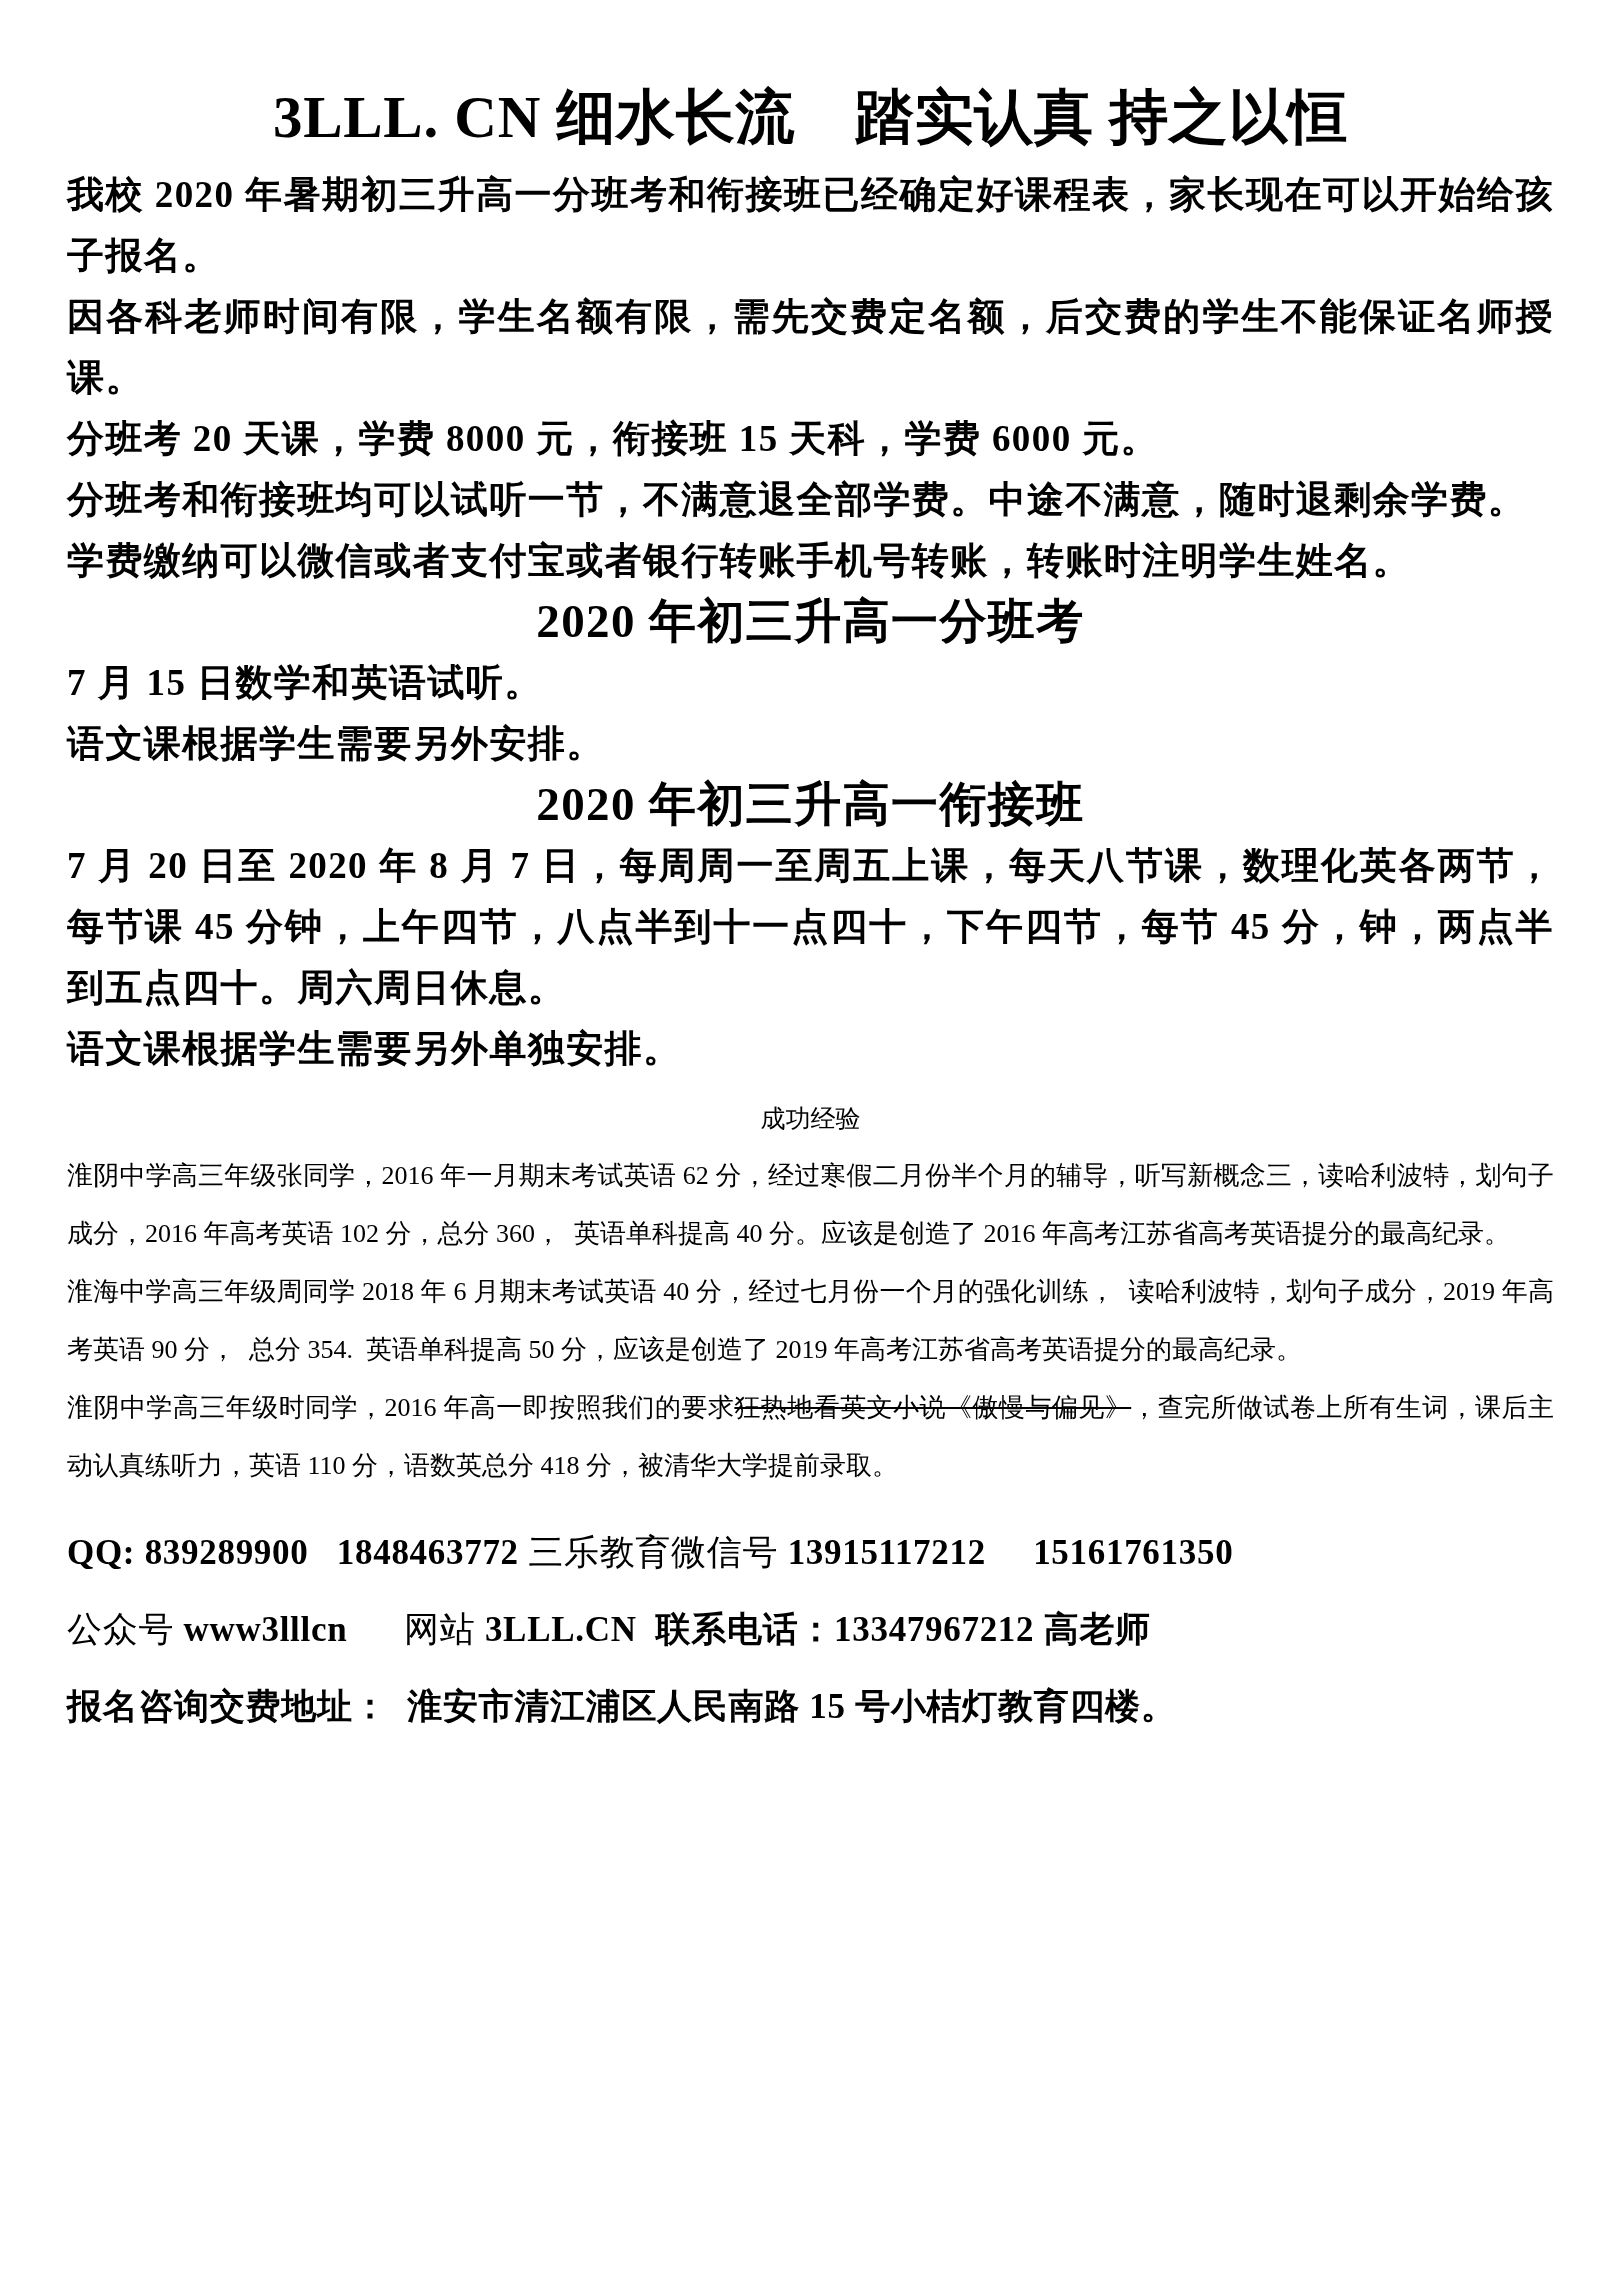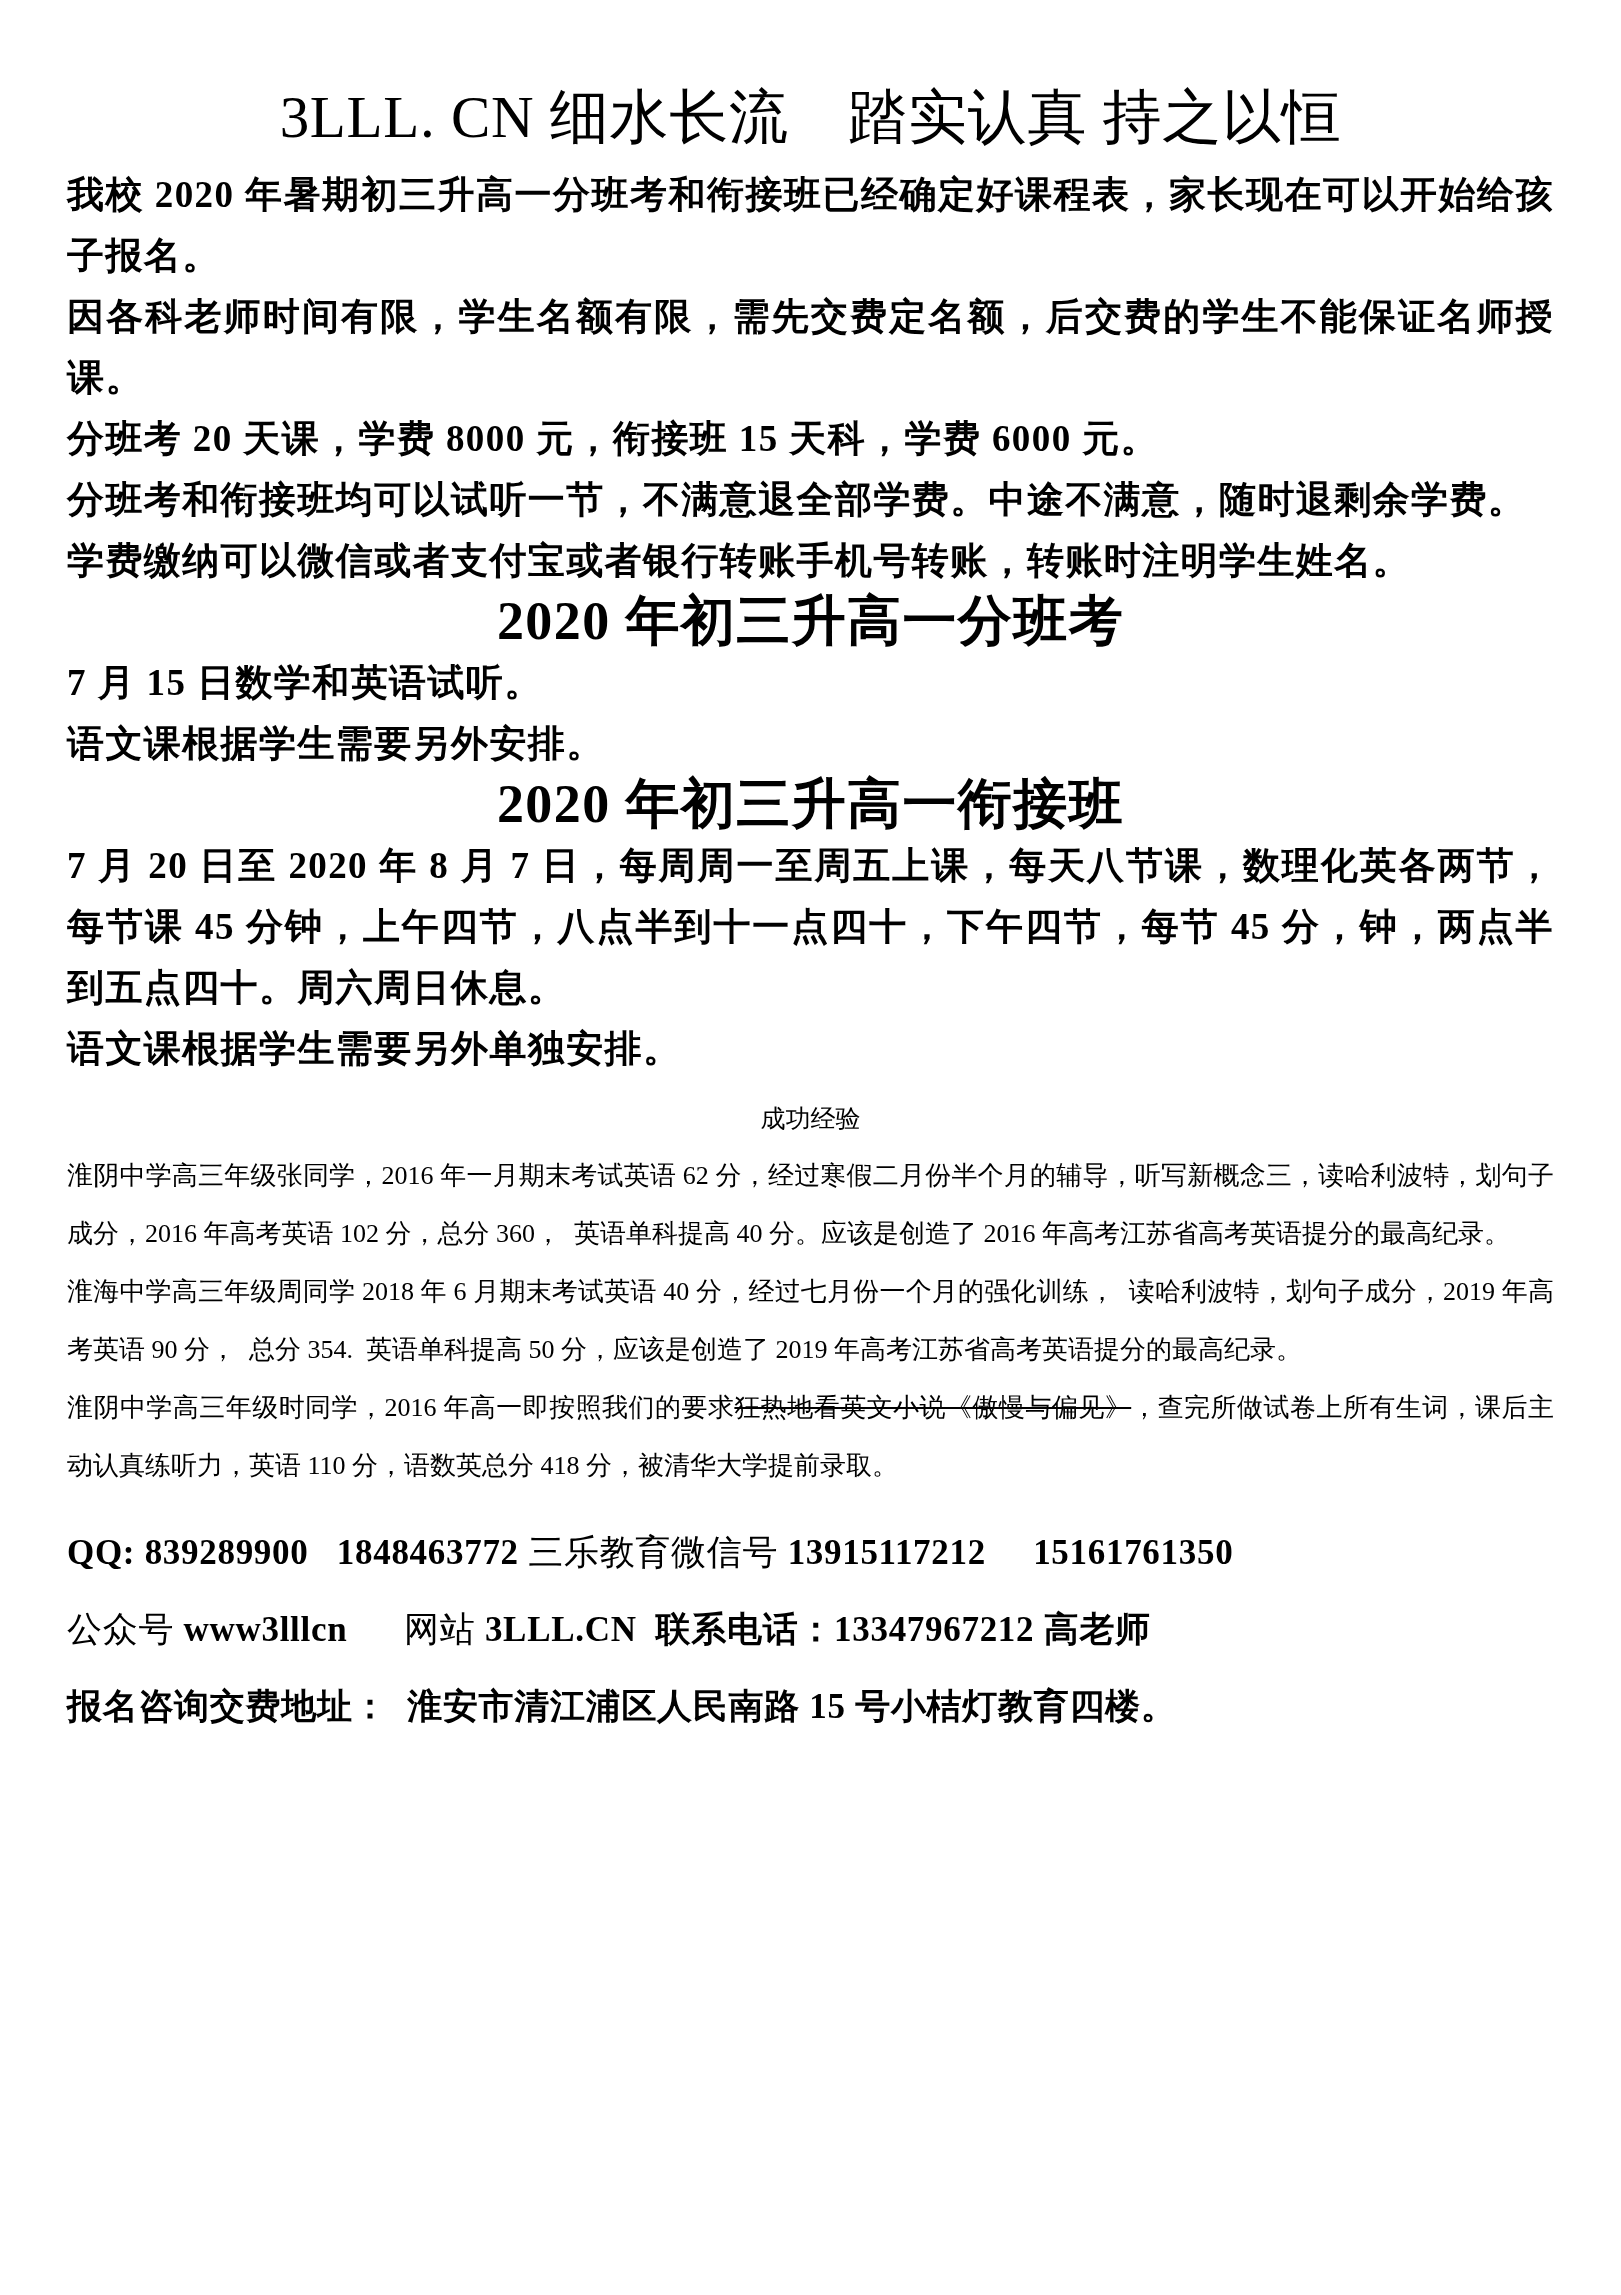--- a/index.html
+++ b/index.html
@@ -3,29 +3,29 @@
 <meta charset="utf-8">
 <style>
   html,body{margin:0;padding:0;background:#888;}
   .page{
     width:1621px;height:2295px;background:#ffffff;
     box-sizing:border-box;padding:70px 67px 0 67px;
     font-family:"Liberation Serif","DejaVu Serif",serif;
     color:#000;overflow:hidden;
   }
   .title{
-    margin:0;font-size:59px;font-weight:normal;text-align:center;
+    margin:0;font-size:59px;font-weight:bold;text-align:center;
     line-height:94px;white-space:pre-wrap;letter-spacing:0.7px;
   }
   .body-p{
     margin:0;font-size:37px;font-weight:bold;line-height:61px;
     text-align:justify;white-space:pre-wrap;letter-spacing:1.4px;
   }
   .sec-h{
-    margin:0;font-size:54px;font-weight:bold;line-height:61px;
+    margin:0;font-size:47px;font-weight:bold;line-height:61px;
     text-align:center;white-space:pre-wrap;letter-spacing:1.4px;
   }
   .succ-h{
     margin:10px 0 0 0;font-size:25px;font-weight:normal;line-height:58px;
     text-align:center;font-family:"Liberation Sans","DejaVu Sans",sans-serif;
     white-space:pre-wrap;
   }
   .succ-p{
     margin:0;font-size:26px;font-weight:normal;line-height:58px;
     text-align:justify;white-space:pre-wrap;

